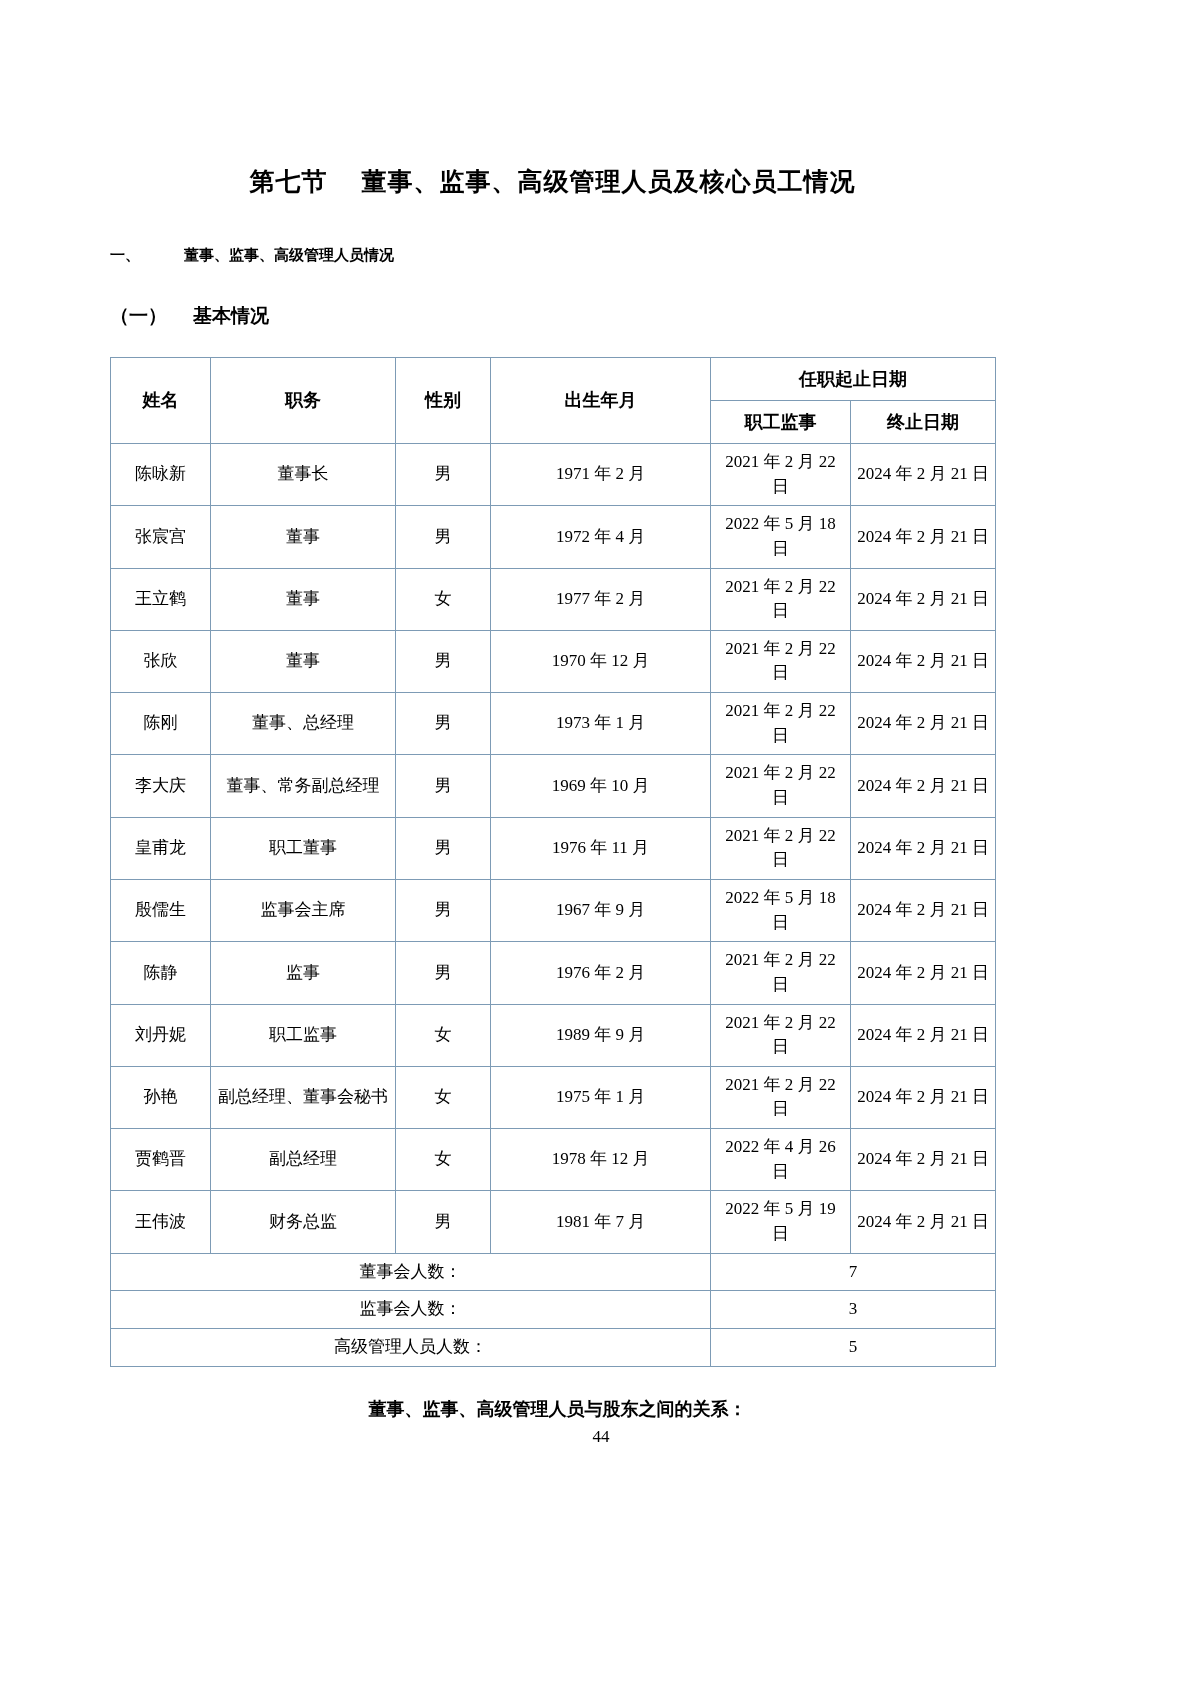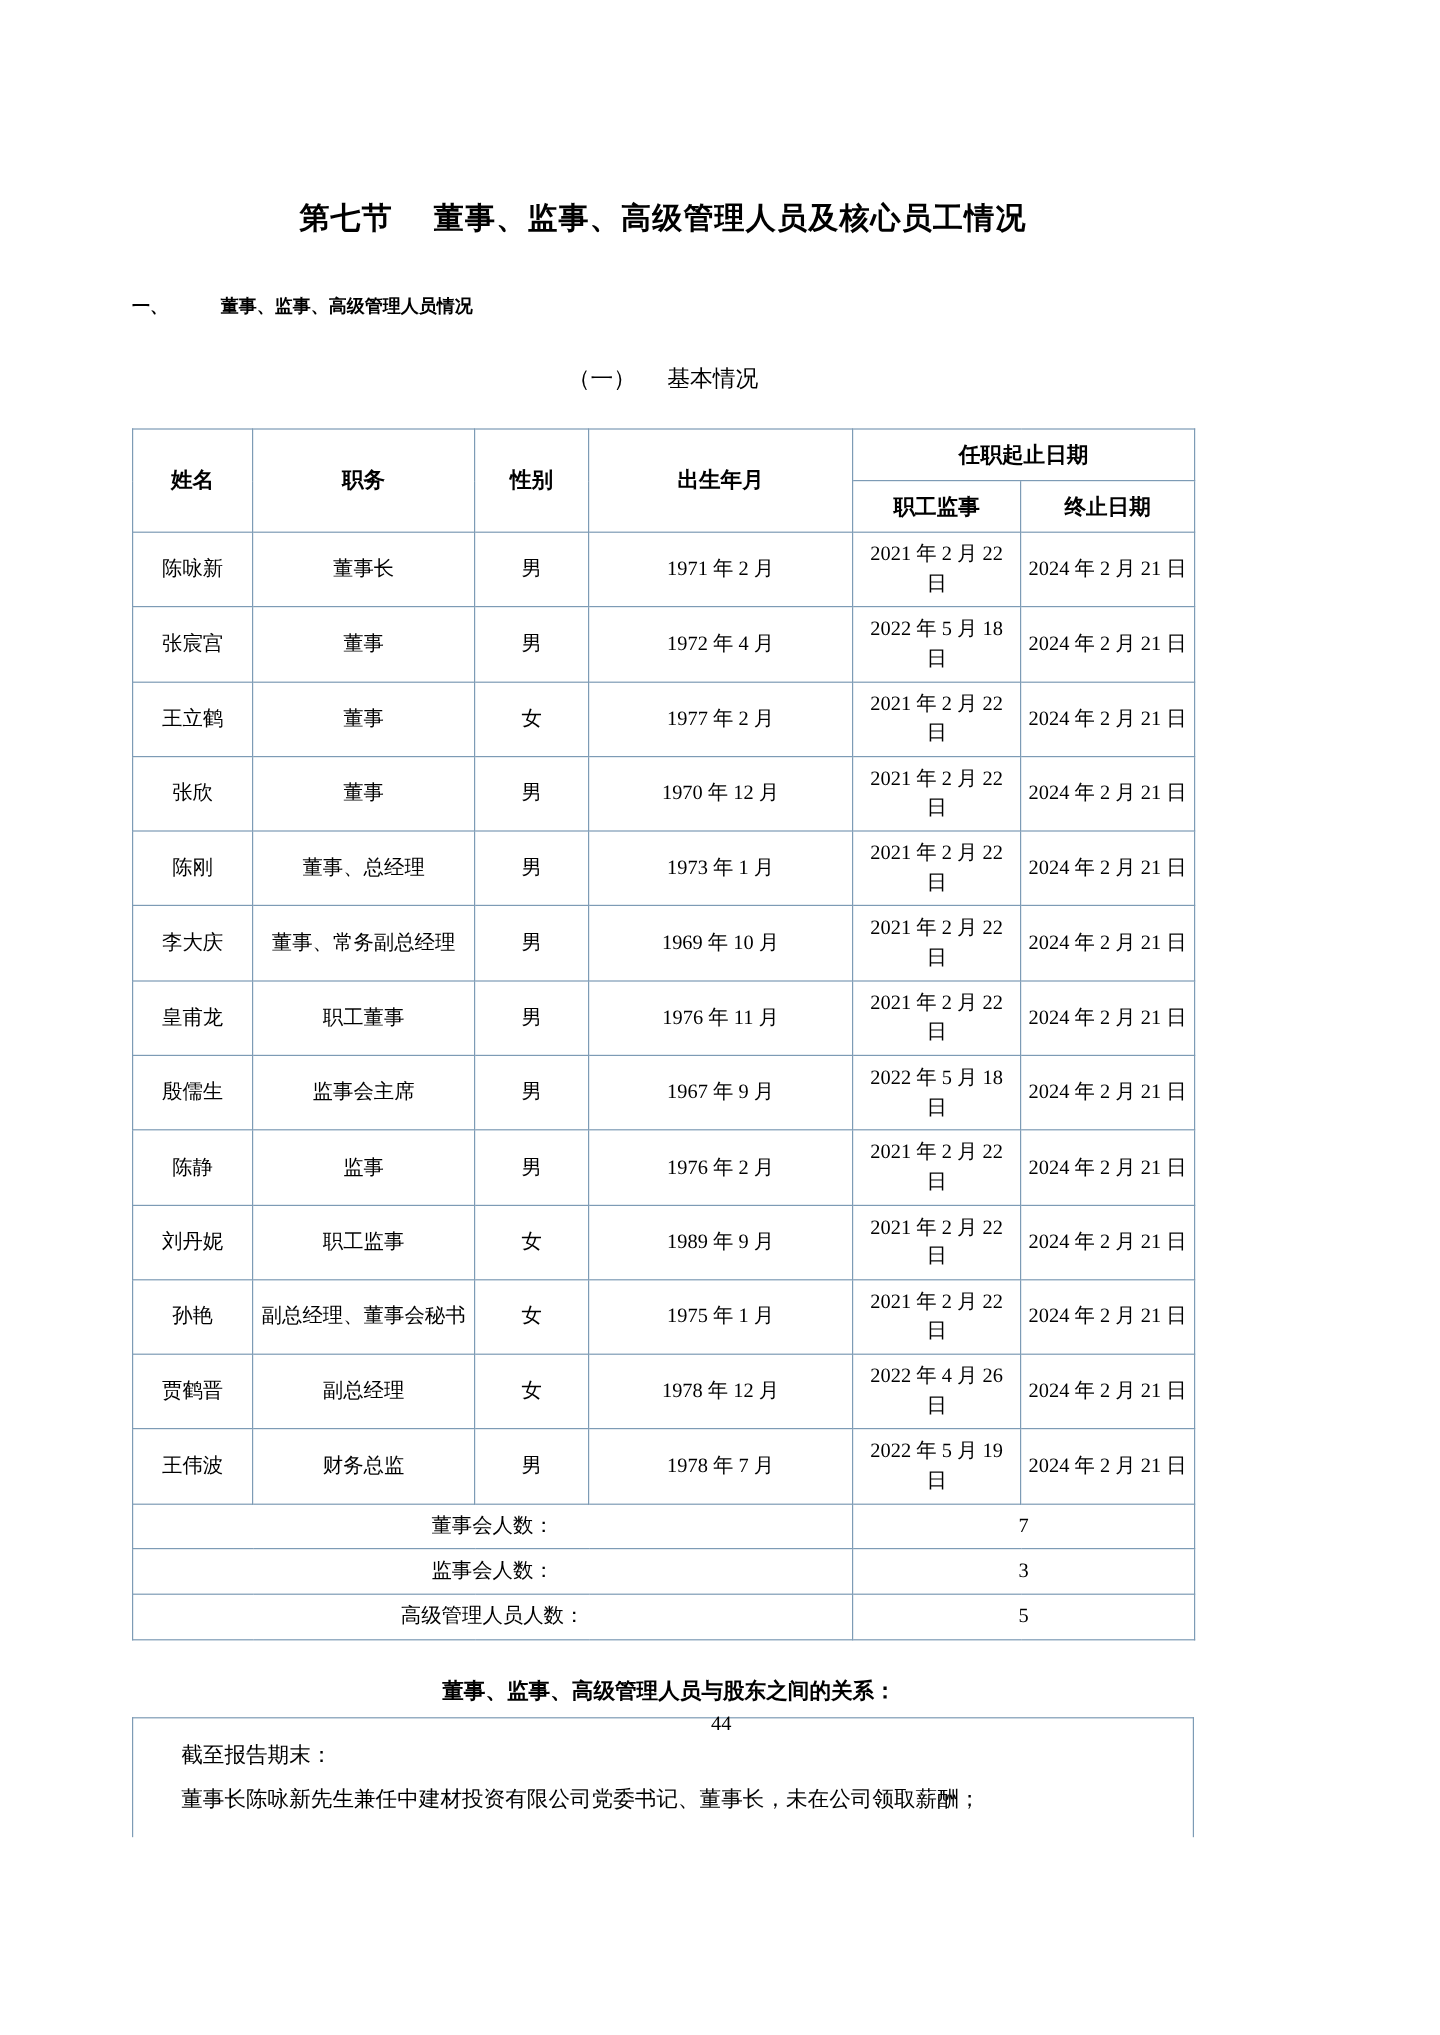--- a/index.html
+++ b/index.html
@@ -43,23 +43,22 @@
     font-size: 15px;
     font-weight: bold;
     margin: 48px 0 0 0;
   }
   h2.sub-heading .gap {
     display: inline-block;
     width: 44px;
   }
   h3.sub-sub-heading {
     font-size: 19px;
-    font-weight: normal;
+    font-weight: bold;
     margin: 38px 0 0 0;
-    text-align: center;
   }
   h3.sub-sub-heading .gap {
     display: inline-block;
     width: 26px;
   }
   table.main-table {
     border-collapse: collapse;
     width: 885px;
     margin-top: 28px;
     table-layout: fixed;
@@ -263,48 +262,38 @@
           <td>副总经理</td>
           <td>女</td>
           <td>1978 年 12 月</td>
           <td>2022 年 4 月 26 日</td>
           <td>2024 年 2 月 21 日</td>
         </tr>
         <tr class="data-row">
           <td>王伟波</td>
           <td>财务总监</td>
           <td>男</td>
-          <td>1978 年 7 月</td>
+          <td>1981 年 7 月</td>
           <td>2022 年 5 月 19 日</td>
           <td>2024 年 2 月 21 日</td>
         </tr>
         <tr>
           <td class="num-label" colspan="4">董事会人数：</td>
           <td class="num-value" colspan="2">7</td>
         </tr>
         <tr>
           <td class="num-label" colspan="4">监事会人数：</td>
           <td class="num-value" colspan="2">3</td>
         </tr>
         <tr>
           <td class="num-label" colspan="4">高级管理人员人数：</td>
           <td class="num-value" colspan="2">5</td>
         </tr>
       </tbody>
     </table>
 
     <div class="rel-heading">董事、监事、高级管理人员与股东之间的关系：</div>
 
-    <table class="note-table">
-      <tbody>
-        <tr>
-          <td>
-            <span class="note-line">截至报告期末：</span>
-            <span class="note-line">董事长陈咏新先生兼任中建材投资有限公司党委书记、董事长，未在公司领取薪酬；</span>
-          </td>
-        </tr>
-      </tbody>
-    </table>
 
   </div>
 
   <div class="page-number">44</div>
 </div>
 
 </body></html>

